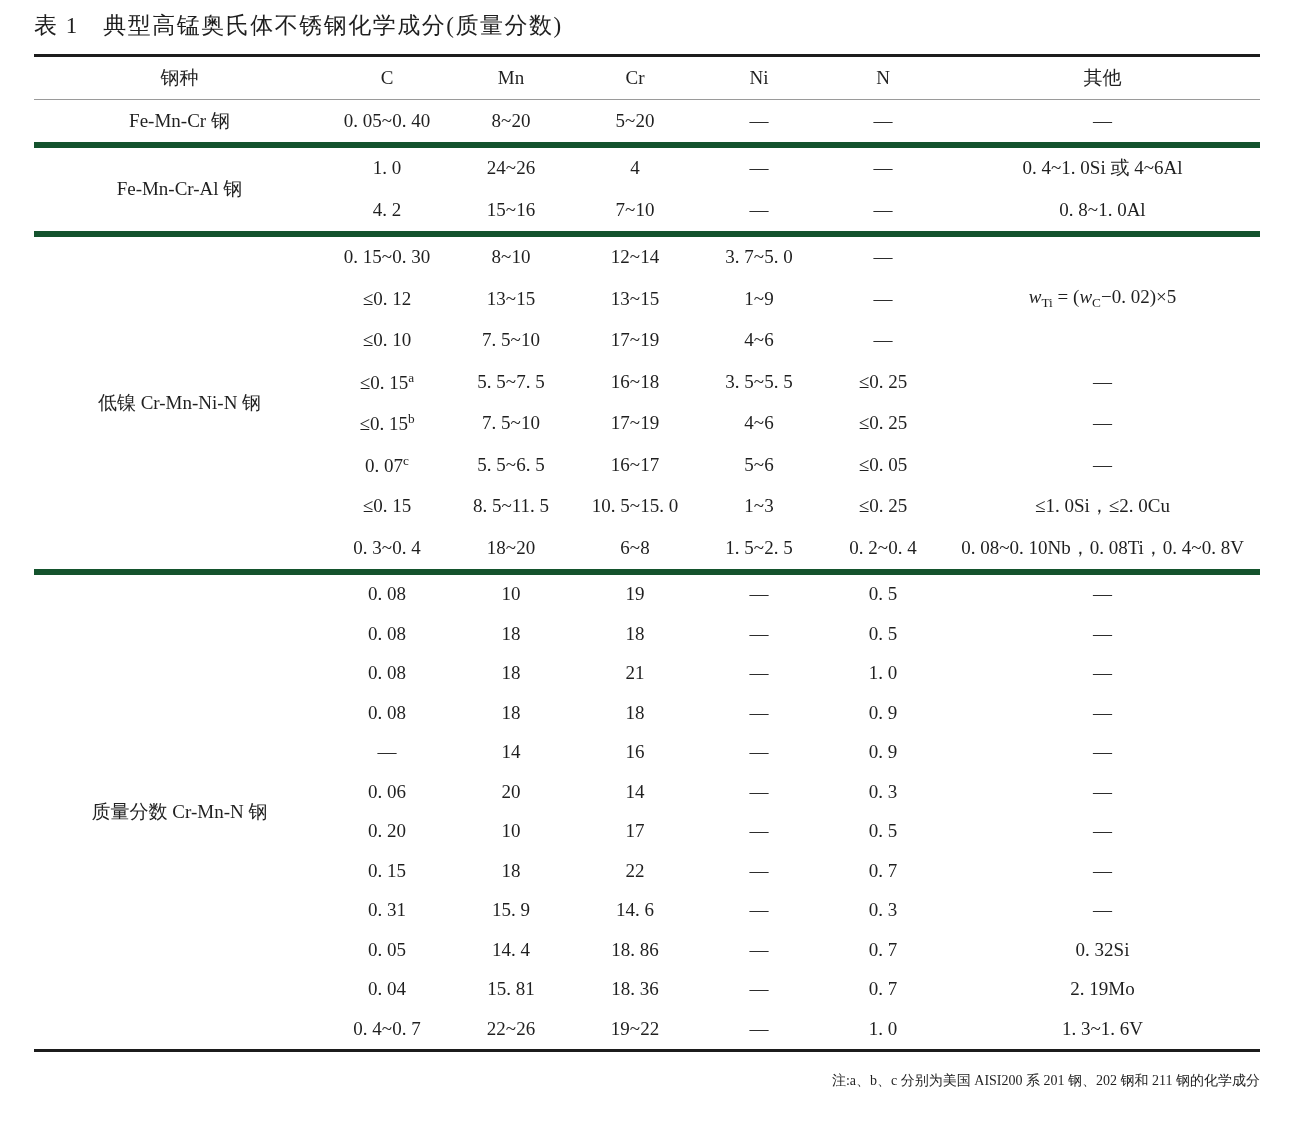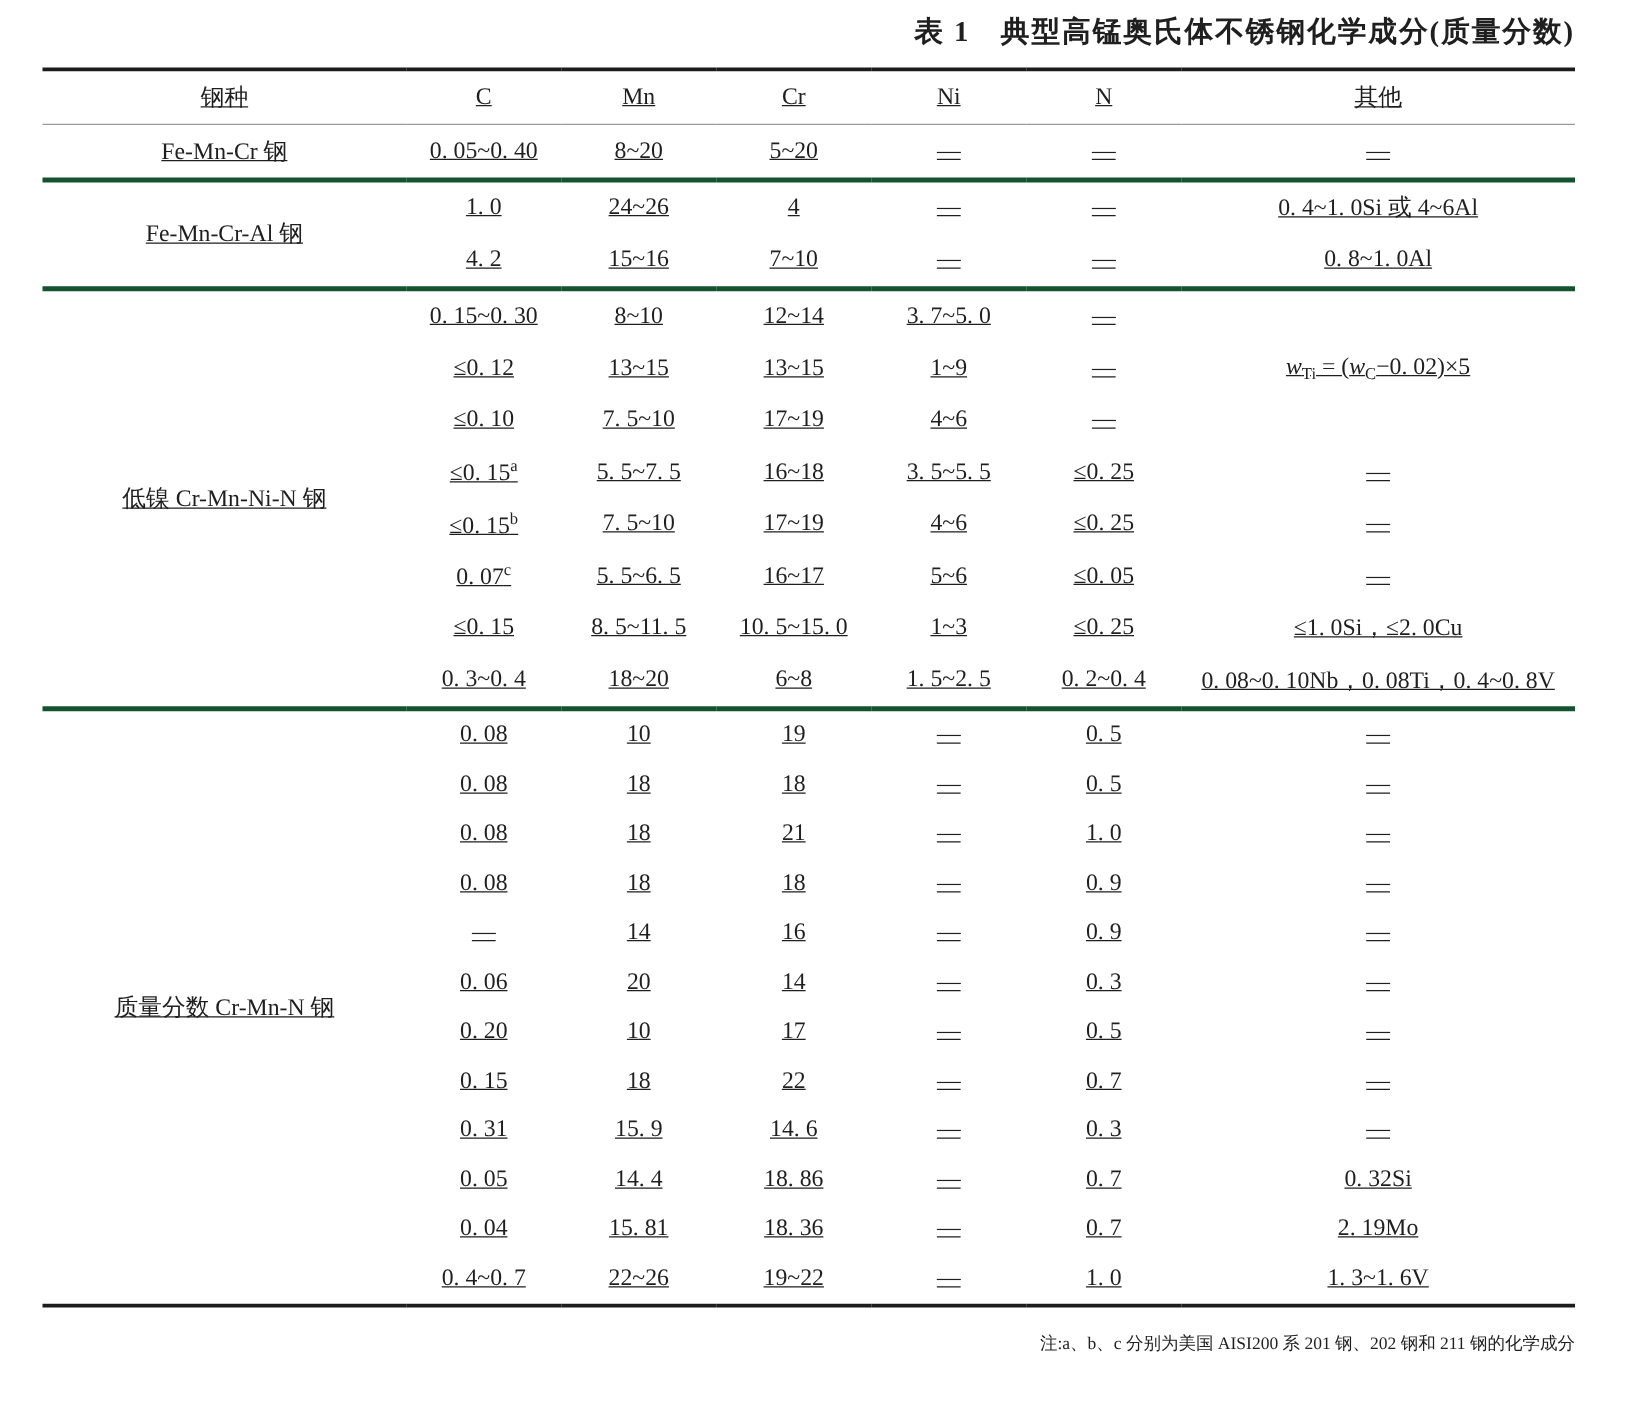--- a/index.html
+++ b/index.html
@@ -10,23 +10,23 @@
     color: #1f1f1f;
     -webkit-font-smoothing: antialiased;
   }
   .page {
     position: relative;
     width: 1226px;
     margin-left: 34px;
     padding-top: 10px;
   }
   .title-zh {
-    text-align: right;
+    text-align: left;
     font-size: 23px;
-    font-weight: 700;
+    font-weight: 400;
     letter-spacing: 1.5px;
     white-space: pre;
   }
   .subtitle-row {
     position: relative;
     margin-top: 23px;
     height: 26px;
   }
   .title-en {
     text-align: center;
@@ -39,39 +39,38 @@
     top: 0;
     font-size: 20px;
   }
   table.comp {
     border-collapse: collapse;
     table-layout: fixed;
     width: 1226px;
     margin-top: 13px;
     border-top: 3px solid #1c1c1c;
     border-bottom: 3px solid #1c1c1c;
-    text-decoration: underline;
   }
   table.comp th, table.comp td {
     font-weight: normal;
     text-align: center;
     vertical-align: middle;
     padding: 0;
     font-size: 19px;
     white-space: nowrap;
     overflow: visible;
   }
   thead th {
     height: 42px;
     border-bottom: 1.5px solid #9a9a9a;
   }
   tr.g0 td, tr.g1 td, tr.g2 td { height: 41.5px; }
   tr.g3 td { height: 39.5px; }
   tr.grp-end > td, td.grp-end-cell {
-    border-bottom: 4px solid #14532d;
+    border-bottom: 6px solid #14532d;
   }
   td.stype { font-size: 19px; }
   sub, sup { font-size: 70%; }
   sub { vertical-align: -4px; }
   sup { vertical-align: 7px; }
   .note {
     margin-top: 20px;
     font-size: 14px;
     text-align: right;
     white-space: pre;

